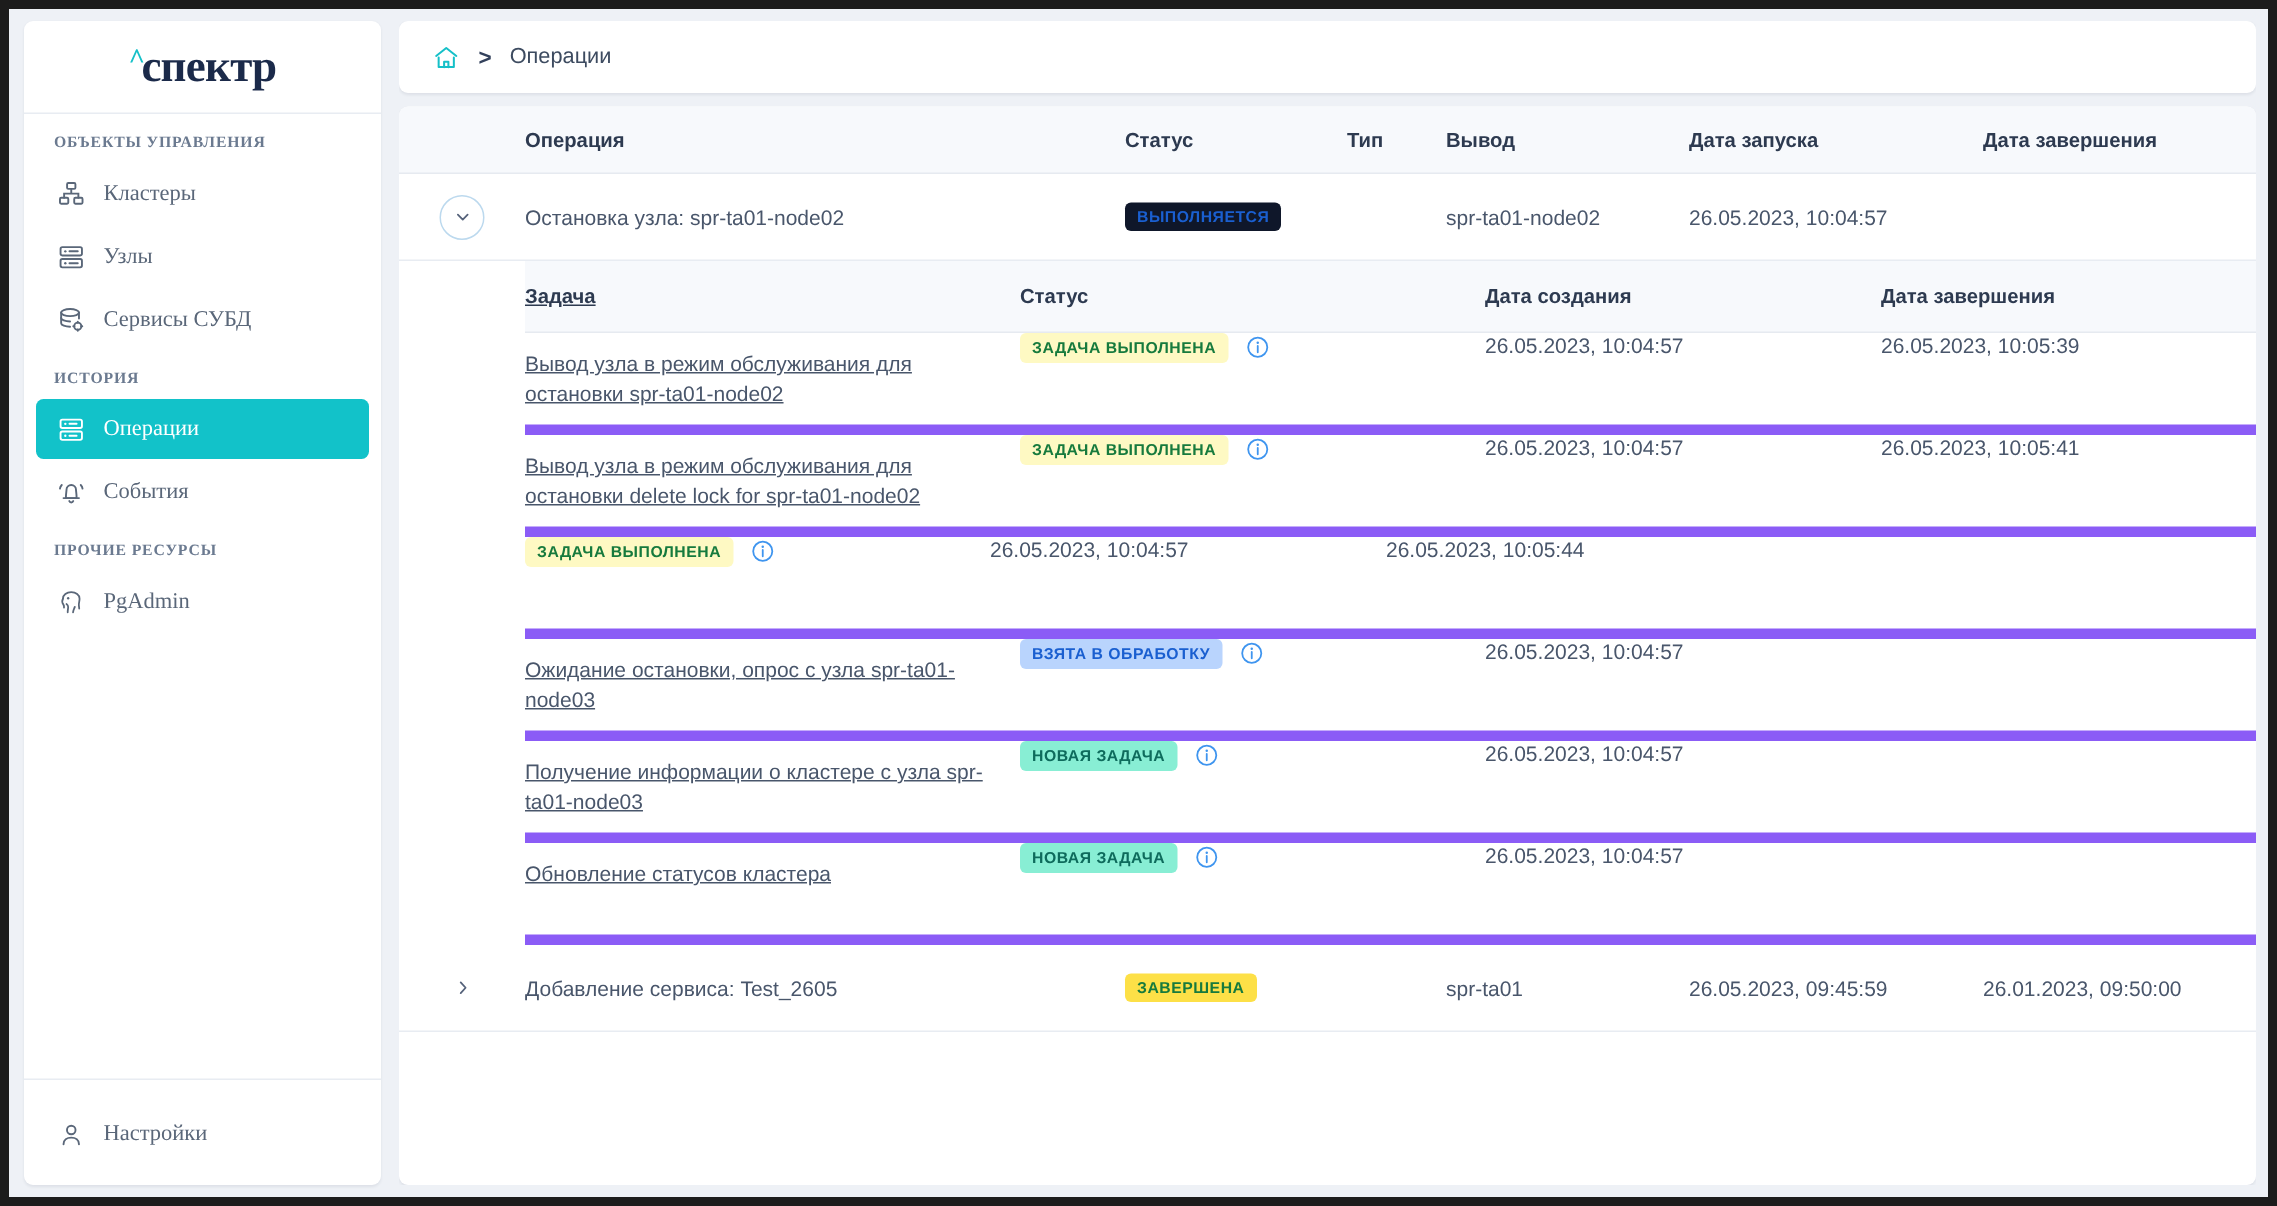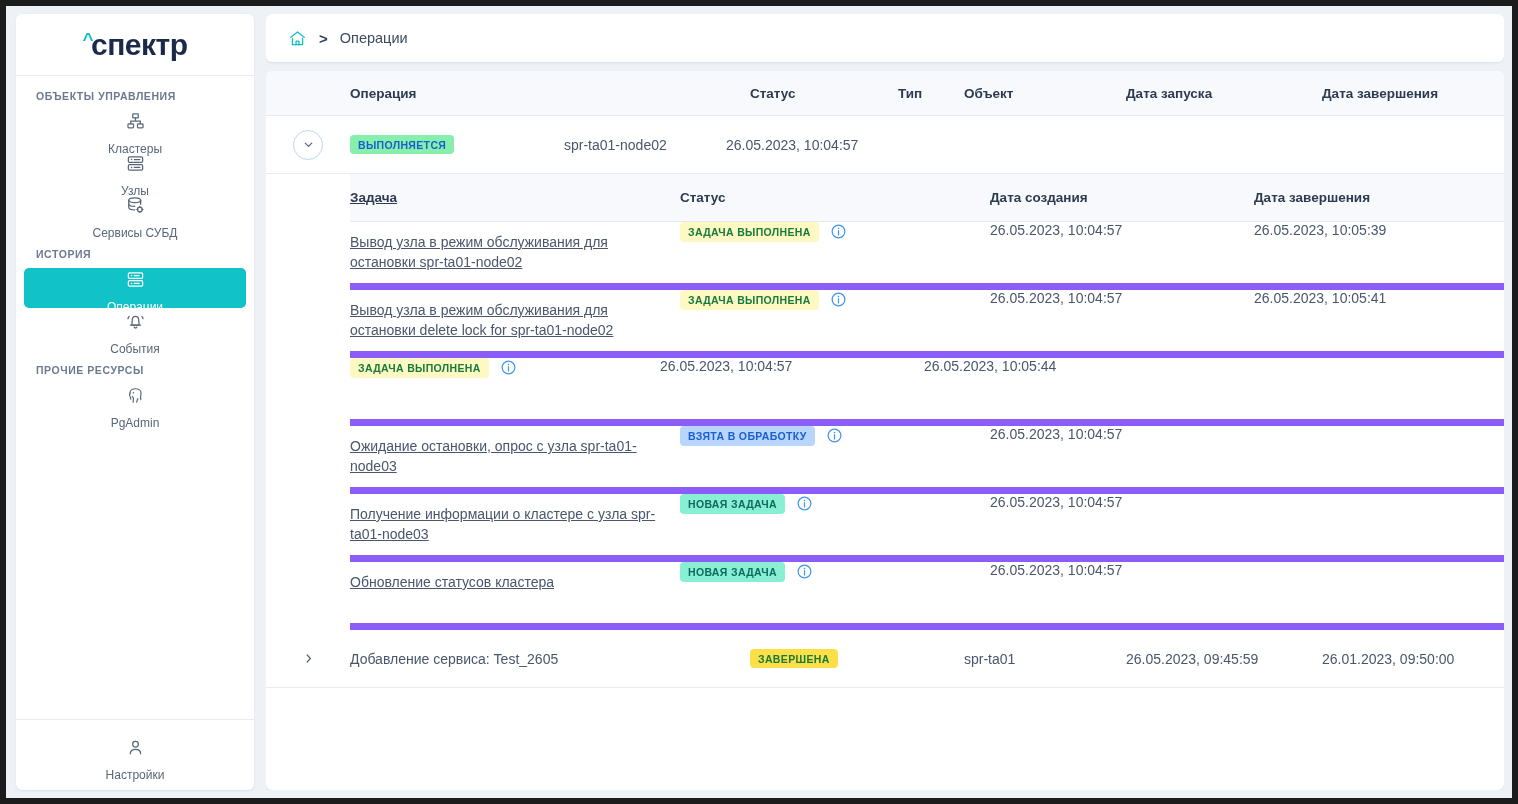--- a/index.html
+++ b/index.html
@@ -29,20 +29,21 @@
   
   .sidebar {
     width: 238px;
     flex: 0 0 238px;
     background: #ffffff;
     border-radius: 6px;
     display: flex;
     flex-direction: column;
     box-shadow: 0 1px 2px rgba(25,40,70,.08);
     overflow: hidden;
+    font-family: Liberation Serif, serif;
   }
 
   .logo-box {
     height: 62px;
     flex: 0 0 62px;
     display: flex;
     align-items: center;
     justify-content: center;
     border-bottom: 1px solid #e8ecf2;
   }
@@ -81,23 +82,22 @@
 
   .nav-item {
     display: flex;
     align-items: center;
     gap: 11px;
     height: 40px;
     margin: 2px 8px;
     padding: 0 12px;
     border-radius: 5px;
     color: #5a6779;
-    font-size: 12px;
+    font-size: 15px;
     cursor: pointer;
-    flex-direction: column;
   }
   .nav-item .nav-label { line-height: 1; }
   .nav-item.active {
     background: #12c2c9;
     color: #ffffff;
   }
   .nav-item .nav-icon {
     width: 22px; height: 22px;
     display: flex; align-items: center; justify-content: center;
     flex: 0 0 22px;
@@ -192,21 +192,21 @@
   .badge {
     display: inline-block;
     font-size: 10.5px;
     font-weight: bold;
     letter-spacing: .35px;
     padding: 5px 8px 4px;
     border-radius: 4px;
     white-space: nowrap;
     line-height: 1;
   }
-  .badge-running   { background: #86efac; color: #1a5fd0; }
+  .badge-running   { background: #0f172a; color: #1a5fd0; }
   .badge-done      { background: #fef9c3; color: #167a3d; }
   .badge-finished  { background: #fde047; color: #167a3d; }
   .badge-taken     { background: #b9d4fd; color: #1a5fd0; }
   .badge-new       { background: #88eed4; color: #0e6b5c; }
 
   
   .task-block {
     margin-left: 84px;
     border-left: none;
   }
@@ -365,33 +365,34 @@
       <span class="bc-current">Операции</span>
     </div>
 
     <div class="content-card">
 
       <div class="op-head">
         <div class="c-toggle"></div>
         <div class="c-op">Операция</div>
         <div class="c-status">Статус</div>
         <div class="c-type">Тип</div>
-        <div class="c-obj">Объект</div>
+        <div class="c-obj">Вывод</div>
         <div class="c-start">Дата запуска</div>
         <div class="c-end">Дата завершения</div>
       </div>
 
       <div class="op-row">
         <div class="c-toggle">
           <span class="circle-btn">
             <svg width="13" height="13" viewBox="0 0 24 24" fill="none" stroke="#55627a" stroke-width="2.2">
               <path d="M6 9.5l6 6 6-6" stroke-linecap="round" stroke-linejoin="round"></path>
             </svg>
           </span>
         </div>
+        <div class="c-op">Остановка узла: spr-ta01-node02</div>
         <div class="c-status">
           <span class="badge badge-running">ВЫПОЛНЯЕТСЯ</span>
         </div>
         <div class="c-type"></div>
         <div class="c-obj">spr-ta01-node02</div>
         <div class="c-start">26.05.2023, 10:04:57</div>
         <div class="c-end"></div>
       </div>
 
       <div class="task-block">

